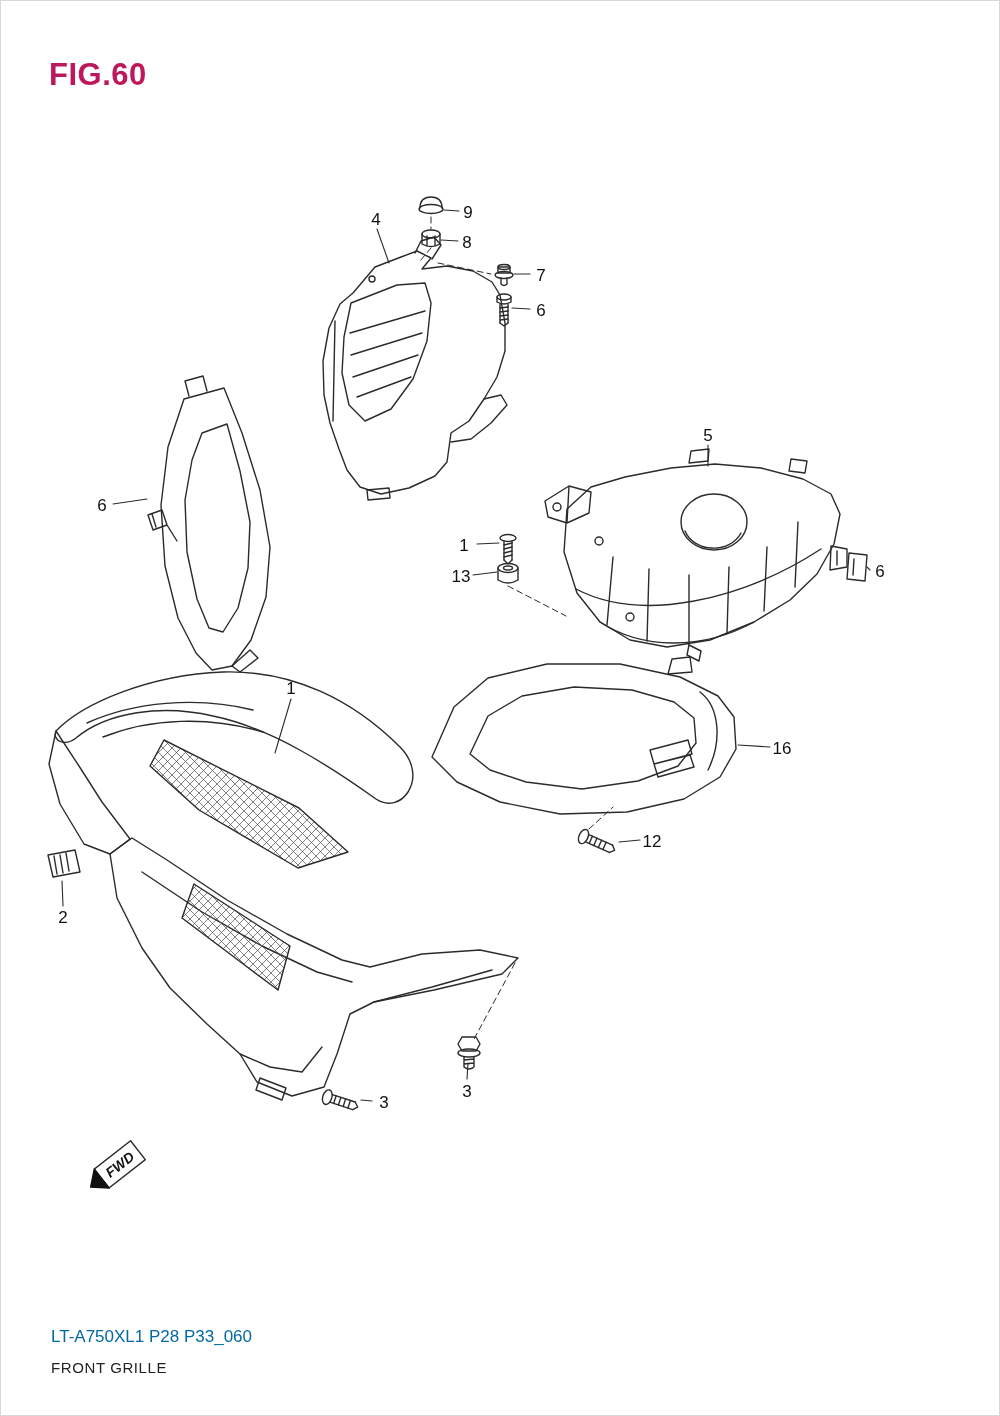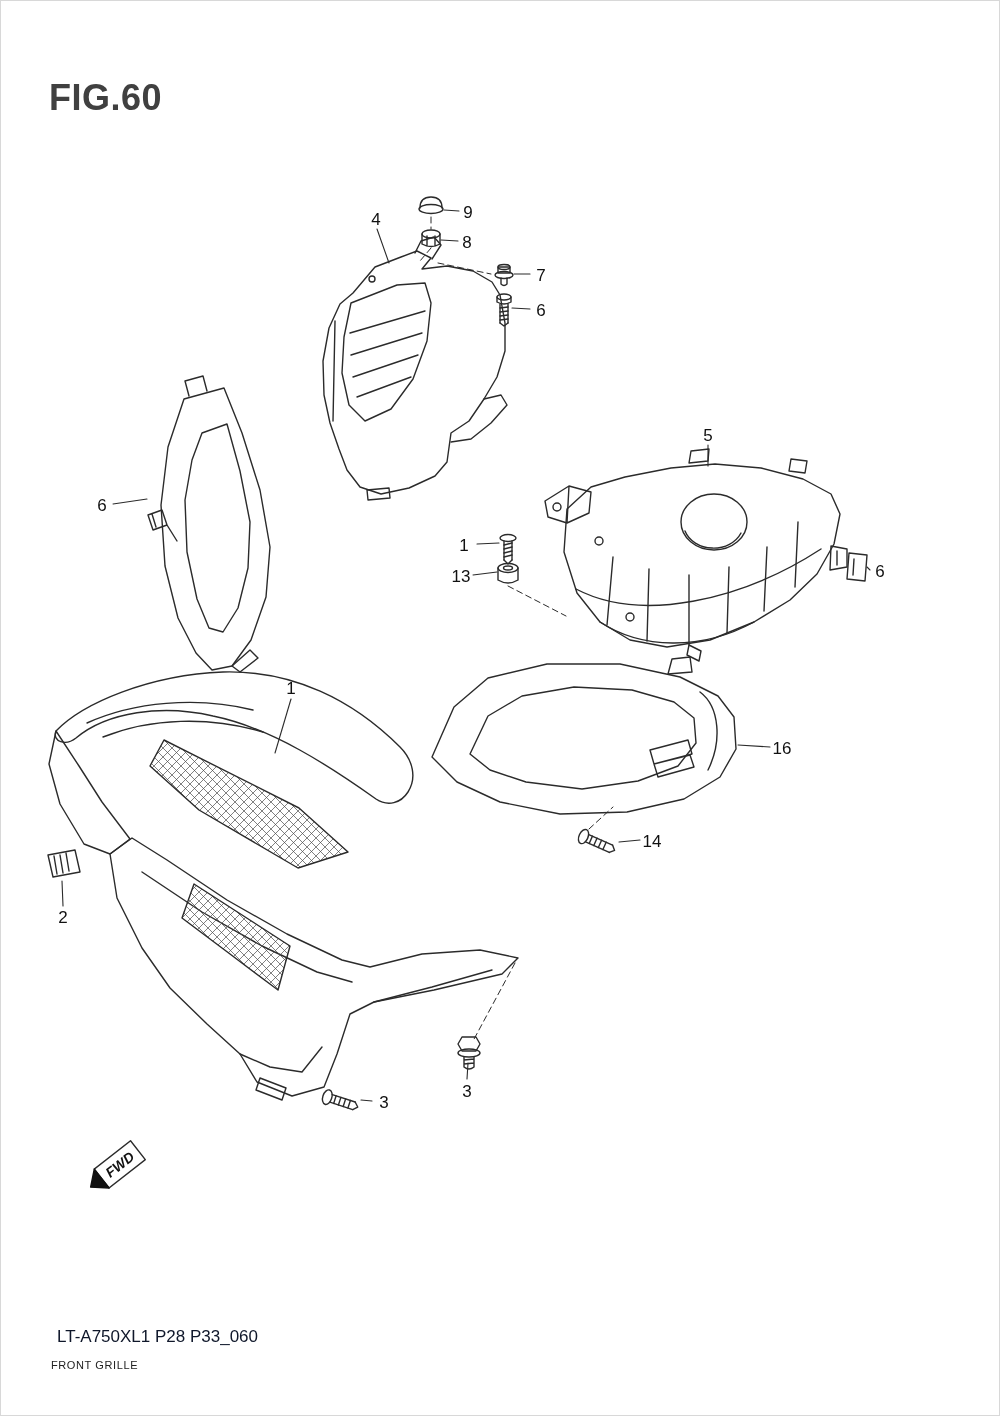--- a/index.html
+++ b/index.html
@@ -2,25 +2,25 @@
 <html><head>
 <meta charset="utf-8">
 <style>
   html,body{margin:0;padding:0;background:#e8e8e8;}
   .page{
     position:relative;width:1000px;height:1416px;background:#ffffff;
     font-family:"Liberation Sans",sans-serif;overflow:hidden;margin:0 auto;
     border:1px solid #d8d8d8;box-sizing:border-box;
   }
   .fig-title{
-    position:absolute;left:48px;top:56px;font-size:36px;font-weight:800;
-    color:#404040;letter-spacing:.5px;margin-top:20px;
+    position:absolute;left:48px;top:56px;font-size:31px;font-weight:800;
+    color:#be185d;letter-spacing:.5px;
   }
-  .doc-code{position:absolute;left:56px;top:1326px;font-size:17px;color:#0f172a;text-align:right;}
-  .caption{position:absolute;left:50px;top:1358px;font-size:11px;color:#222;letter-spacing:.6px;}
+  .doc-code{position:absolute;left:50px;top:1326px;font-size:17px;color:#0369a1;text-align:right;}
+  .caption{position:absolute;left:50px;top:1358px;font-size:15px;color:#222;letter-spacing:.6px;}
   .drawing{position:absolute;left:0;top:0;width:1000px;height:1416px;}
   .callout{
     position:absolute;transform:translate(-50%,-50%);
     font-size:17px;color:#111;line-height:1;
   }
 </style>
 </head>
 <body>
 
 <div class="page">
@@ -202,21 +202,21 @@
   <div class="callout" style="left:466px;top:241px">8</div>
   <div class="callout" style="left:540px;top:274px">7</div>
   <div class="callout" style="left:540px;top:309px">6</div>
   <div class="callout" style="left:101px;top:504px">6</div>
   <div class="callout" style="left:707px;top:434px">5</div>
   <div class="callout" style="left:463px;top:544px">1</div>
   <div class="callout" style="left:460px;top:575px">13</div>
   <div class="callout" style="left:879px;top:570px">6</div>
   <div class="callout" style="left:290px;top:687px">1</div>
   <div class="callout" style="left:781px;top:747px">16</div>
-  <div class="callout" style="left:651px;top:840px">14</div>
+  <div class="callout" style="left:651px;top:840px">12</div>
   <div class="callout" style="left:62px;top:916px">2</div>
   <div class="callout" style="left:383px;top:1101px">3</div>
   <div class="callout" style="left:466px;top:1090px">3</div>
 
   <div class="doc-code">LT-A750XL1 P28 P33_060</div>
   <div class="caption">FRONT GRILLE</div>
 
 </div>
 
 </body></html>

